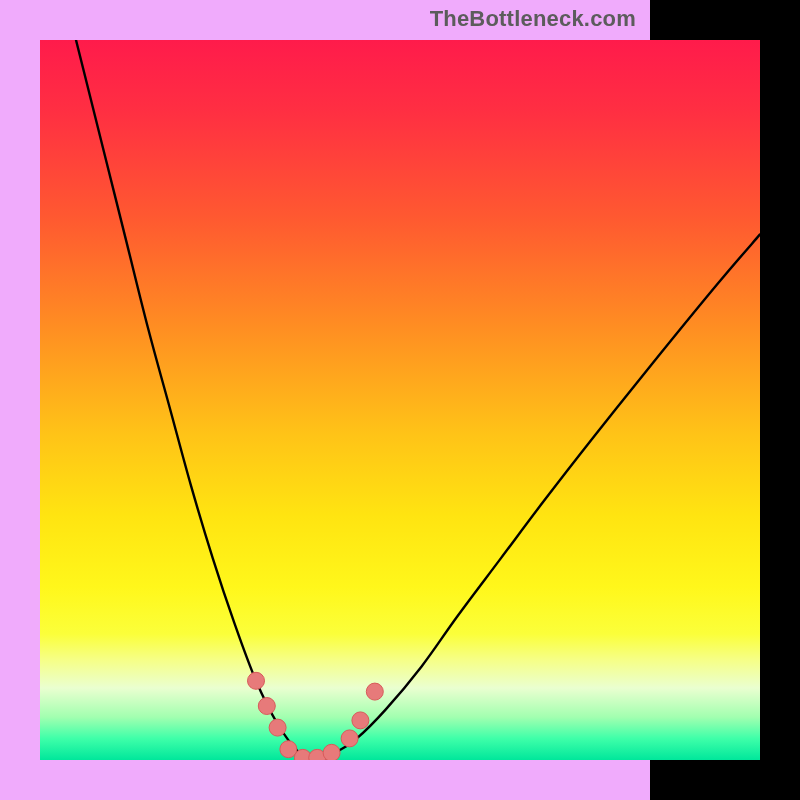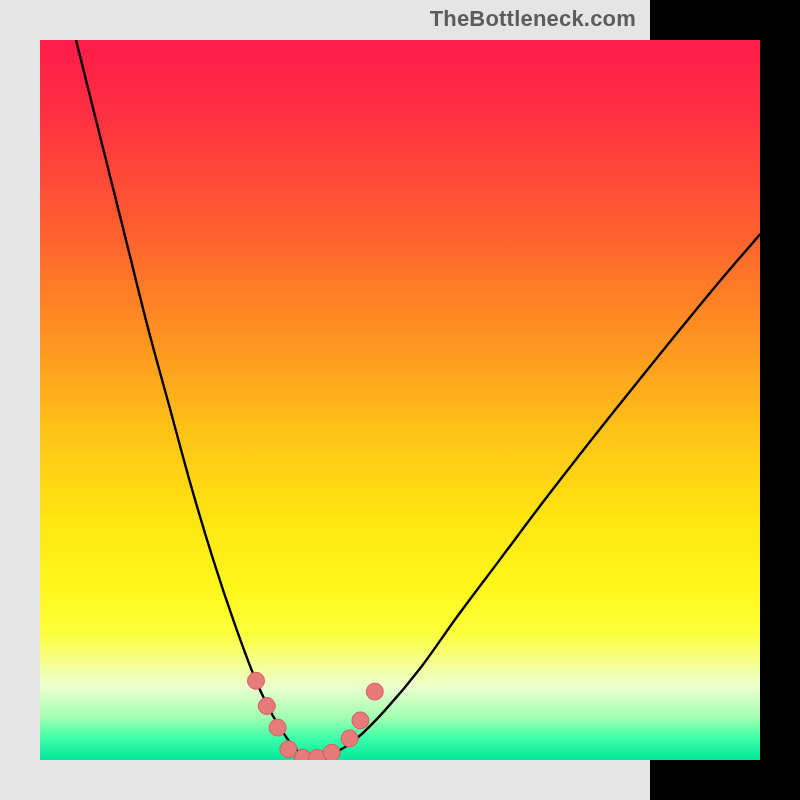--- a/index.html
+++ b/index.html
@@ -10,21 +10,21 @@
     background: #000;
     font-family: Arial, Helvetica, sans-serif;
     overflow: hidden;
   }
   .frame {
     position: absolute;
     top: 0;
     left: 0;
     width: 650px;
     height: 800px;
-    background: #e5e5e5;
+    background: #f0abfc;
   }
   .plot-area {
     position: absolute;
     top: 40px;
     left: 40px;
     width: 720px;
     height: 720px;
     overflow: hidden;
   }
   .gradient {

